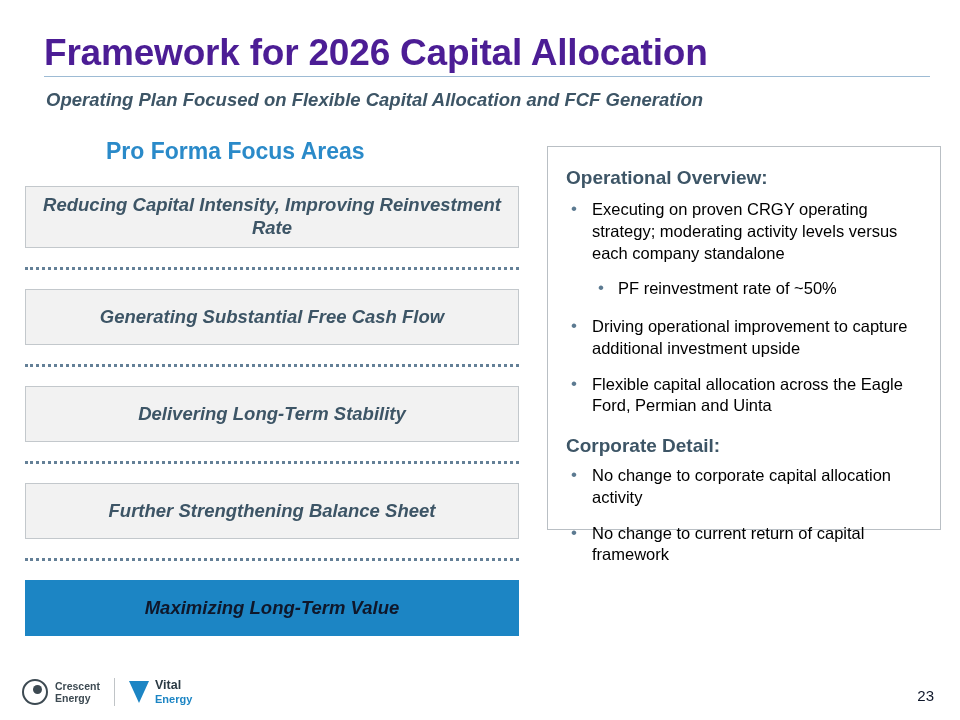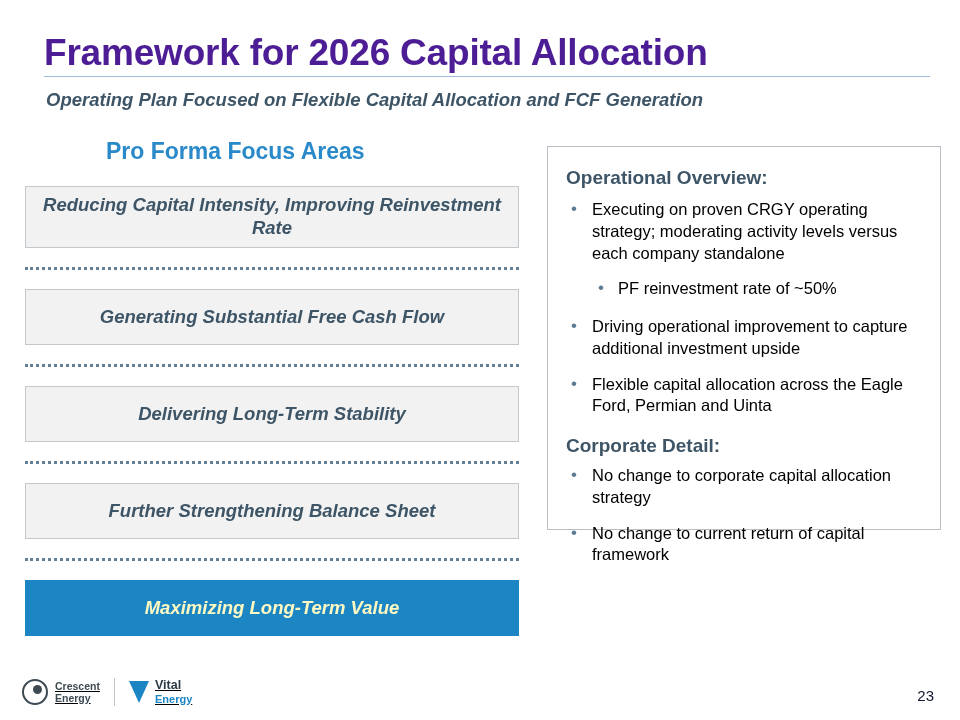--- a/index.html
+++ b/index.html
@@ -78,21 +78,21 @@
     justify-content: center;
     text-align: center;
     padding: 6px 14px;
     line-height: 1.22;
   }
   .focus-box.tall { height: 62px; }
   .focus-box.short { height: 56px; }
   .focus-box.highlight {
     background: #1c85c4;
     border: 1px solid #1c85c4;
-    color: #fef9c3;
+    color: #0f172a;
   }
   .dotted-sep {
     height: 0;
     border-top: 3px dotted #4a6b85;
     margin: 19px 0 19px 0;
     opacity: 0.85;
   }
 
   
   .right-panel {
@@ -147,21 +147,20 @@
   }
 
   
   .footer {
     position: absolute;
     left: 22px;
     bottom: 14px;
     display: flex;
     align-items: center;
     gap: 14px;
-    text-decoration: underline;
   }
   .logo-crescent {
     display: flex;
     align-items: center;
     gap: 7px;
   }
   .logo-mark {
     width: 26px;
     height: 26px;
     border-radius: 50%;
@@ -251,21 +250,21 @@
   <div class="right-panel">
     <div class="panel-heading">Operational Overview:</div>
     <ul class="bullets">
       <li>Executing on proven CRGY operating strategy; moderating activity levels versus each company standalone</li>
       <li class="sub">PF reinvestment rate of ~50%</li>
       <li>Driving operational improvement to capture additional investment upside</li>
       <li>Flexible capital allocation across the Eagle Ford, Permian and Uinta</li>
     </ul>
     <div class="panel-heading second">Corporate Detail:</div>
     <ul class="bullets">
-      <li>No change to corporate capital allocation strategy</li>
+      <li>No change to corporate capital allocation activity</li>
       <li>No change to current return of capital framework</li>
     </ul>
   </div>
 
   <div class="footer">
     <div class="logo-crescent">
       <div class="logo-mark"></div>
       <div class="logo-text">
         <span>Crescent</span><br>
         <span>Energy</span>

